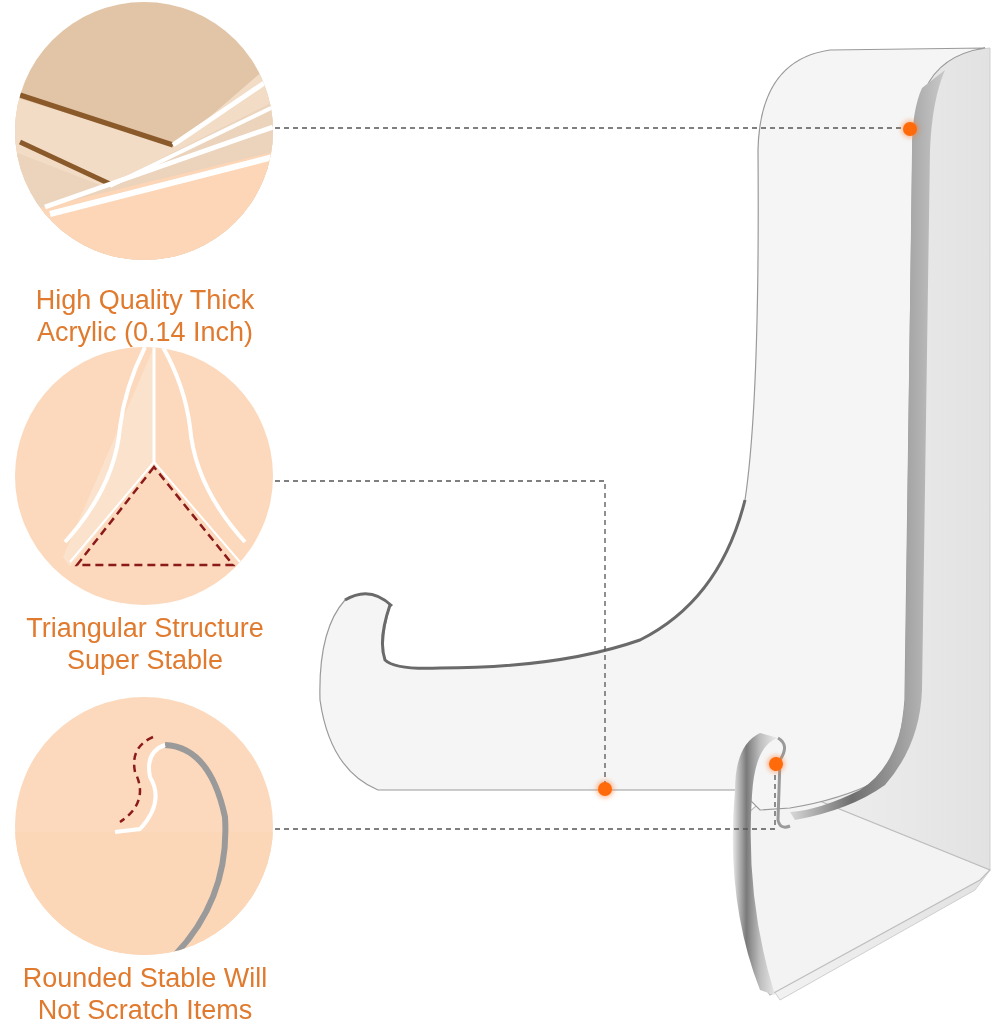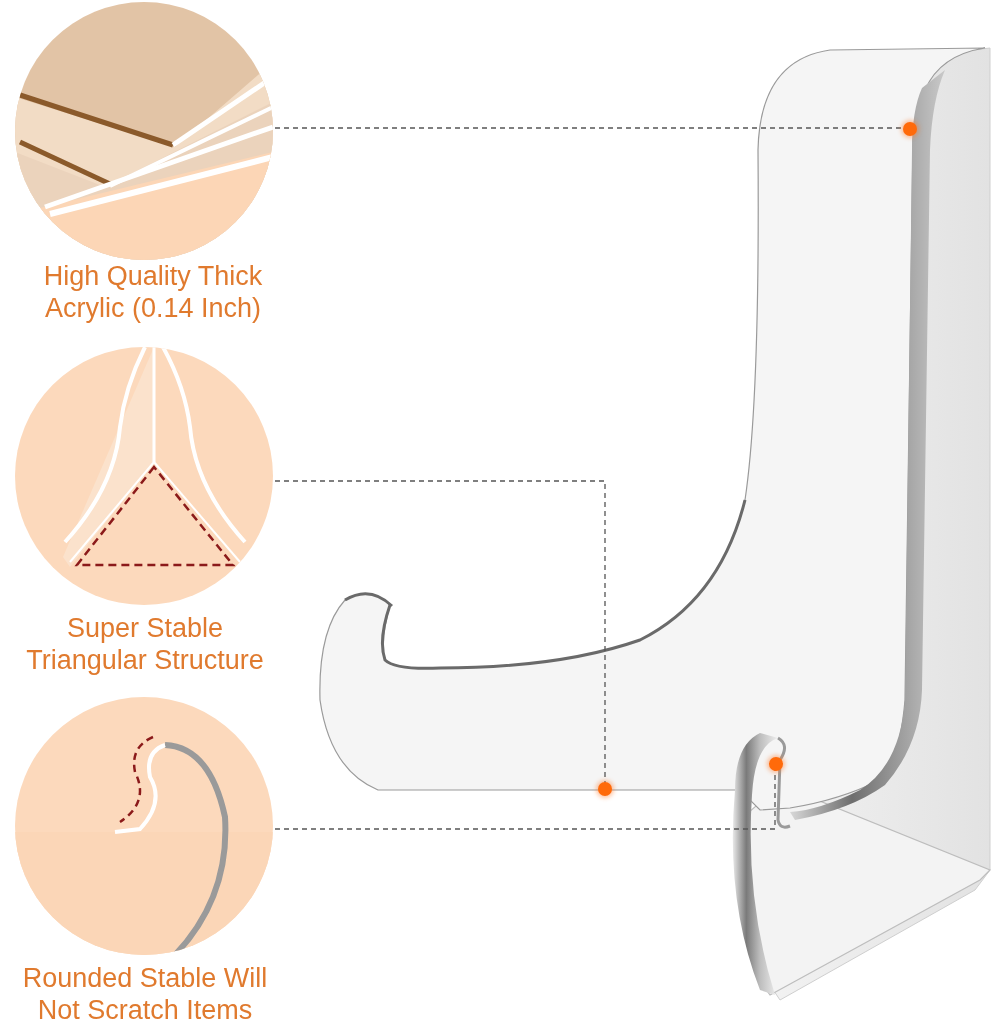--- a/index.html
+++ b/index.html
@@ -66,40 +66,40 @@
     <polygon points="0,150 90,185 258,100 258,258 0,258" fill="#EBD3BC"></polygon>
     <polygon points="0,212 258,150 258,258 0,258" fill="#FCD6B6"></polygon>
     <line x1="5" y1="93" x2="158" y2="143" stroke="#8B5A2B" stroke-width="5"></line>
     <line x1="5" y1="140" x2="95" y2="182" stroke="#8B5A2B" stroke-width="5"></line>
     <line x1="158" y1="143" x2="258" y2="75" stroke="#ffffff" stroke-width="5"></line>
     <line x1="95" y1="184" x2="258" y2="105" stroke="#ffffff" stroke-width="4"></line>
     <line x1="30" y1="205" x2="258" y2="125" stroke="#ffffff" stroke-width="5"></line>
     <line x1="35" y1="212" x2="258" y2="155" stroke="#ffffff" stroke-width="6"></line>
   </svg>
 </div>
-<div class="caption" style="top:260px;padding-left:8px;">
+<div class="caption" style="top:284px;">
   <div>High Quality Thick</div>
   <div>Acrylic (0.14 Inch)</div>
 </div>
 
 <div class="feature-circle" style="top:347px;">
   <svg viewBox="0 0 258 258" xmlns="http://www.w3.org/2000/svg">
     <rect width="258" height="258" fill="#FCD9BC"></rect>
     <polygon points="139,0 139,115 55,220 48,210" fill="#FBE2CC"></polygon>
     <path d="M130 0 Q110 40 105 80 Q100 140 50 195" fill="none" stroke="#ffffff" stroke-width="4"></path>
     <path d="M148 0 Q170 40 175 80 Q180 140 230 195" fill="none" stroke="#ffffff" stroke-width="4"></path>
     <line x1="139" y1="0" x2="139" y2="115" stroke="#ffffff" stroke-width="3"></line>
     <line x1="139" y1="115" x2="55" y2="215" stroke="#ffffff" stroke-width="2"></line>
     <line x1="139" y1="115" x2="225" y2="215" stroke="#ffffff" stroke-width="2"></line>
     <polygon points="139,120 62,218 218,218" fill="none" stroke="#8B1A1A" stroke-width="2.5" stroke-dasharray="8 5"></polygon>
   </svg>
 </div>
 <div class="caption" style="top:612px;">
+  <div>Triangular Structure</div>
   <div>Super Stable</div>
-  <div>Triangular Structure</div>
 </div>
 
 <div class="feature-circle" style="top:697px;">
   <svg viewBox="0 0 258 258" xmlns="http://www.w3.org/2000/svg">
     <rect width="258" height="258" fill="#FCD9BC"></rect>
     <rect x="0" y="135" width="258" height="123" fill="#FBD6B7"></rect>
     <path d="M150 48 Q195 50 210 120 Q215 200 160 258" fill="none" stroke="#9a9a9a" stroke-width="6"></path>
     <path d="M150 48 Q130 55 135 80 Q150 105 125 132 L100 135" fill="none" stroke="#ffffff" stroke-width="4"></path>
     <path d="M138 40 Q115 50 120 75 Q135 105 105 125" fill="none" stroke="#8B1A1A" stroke-width="2.5" stroke-dasharray="7 5"></path>
   </svg>

